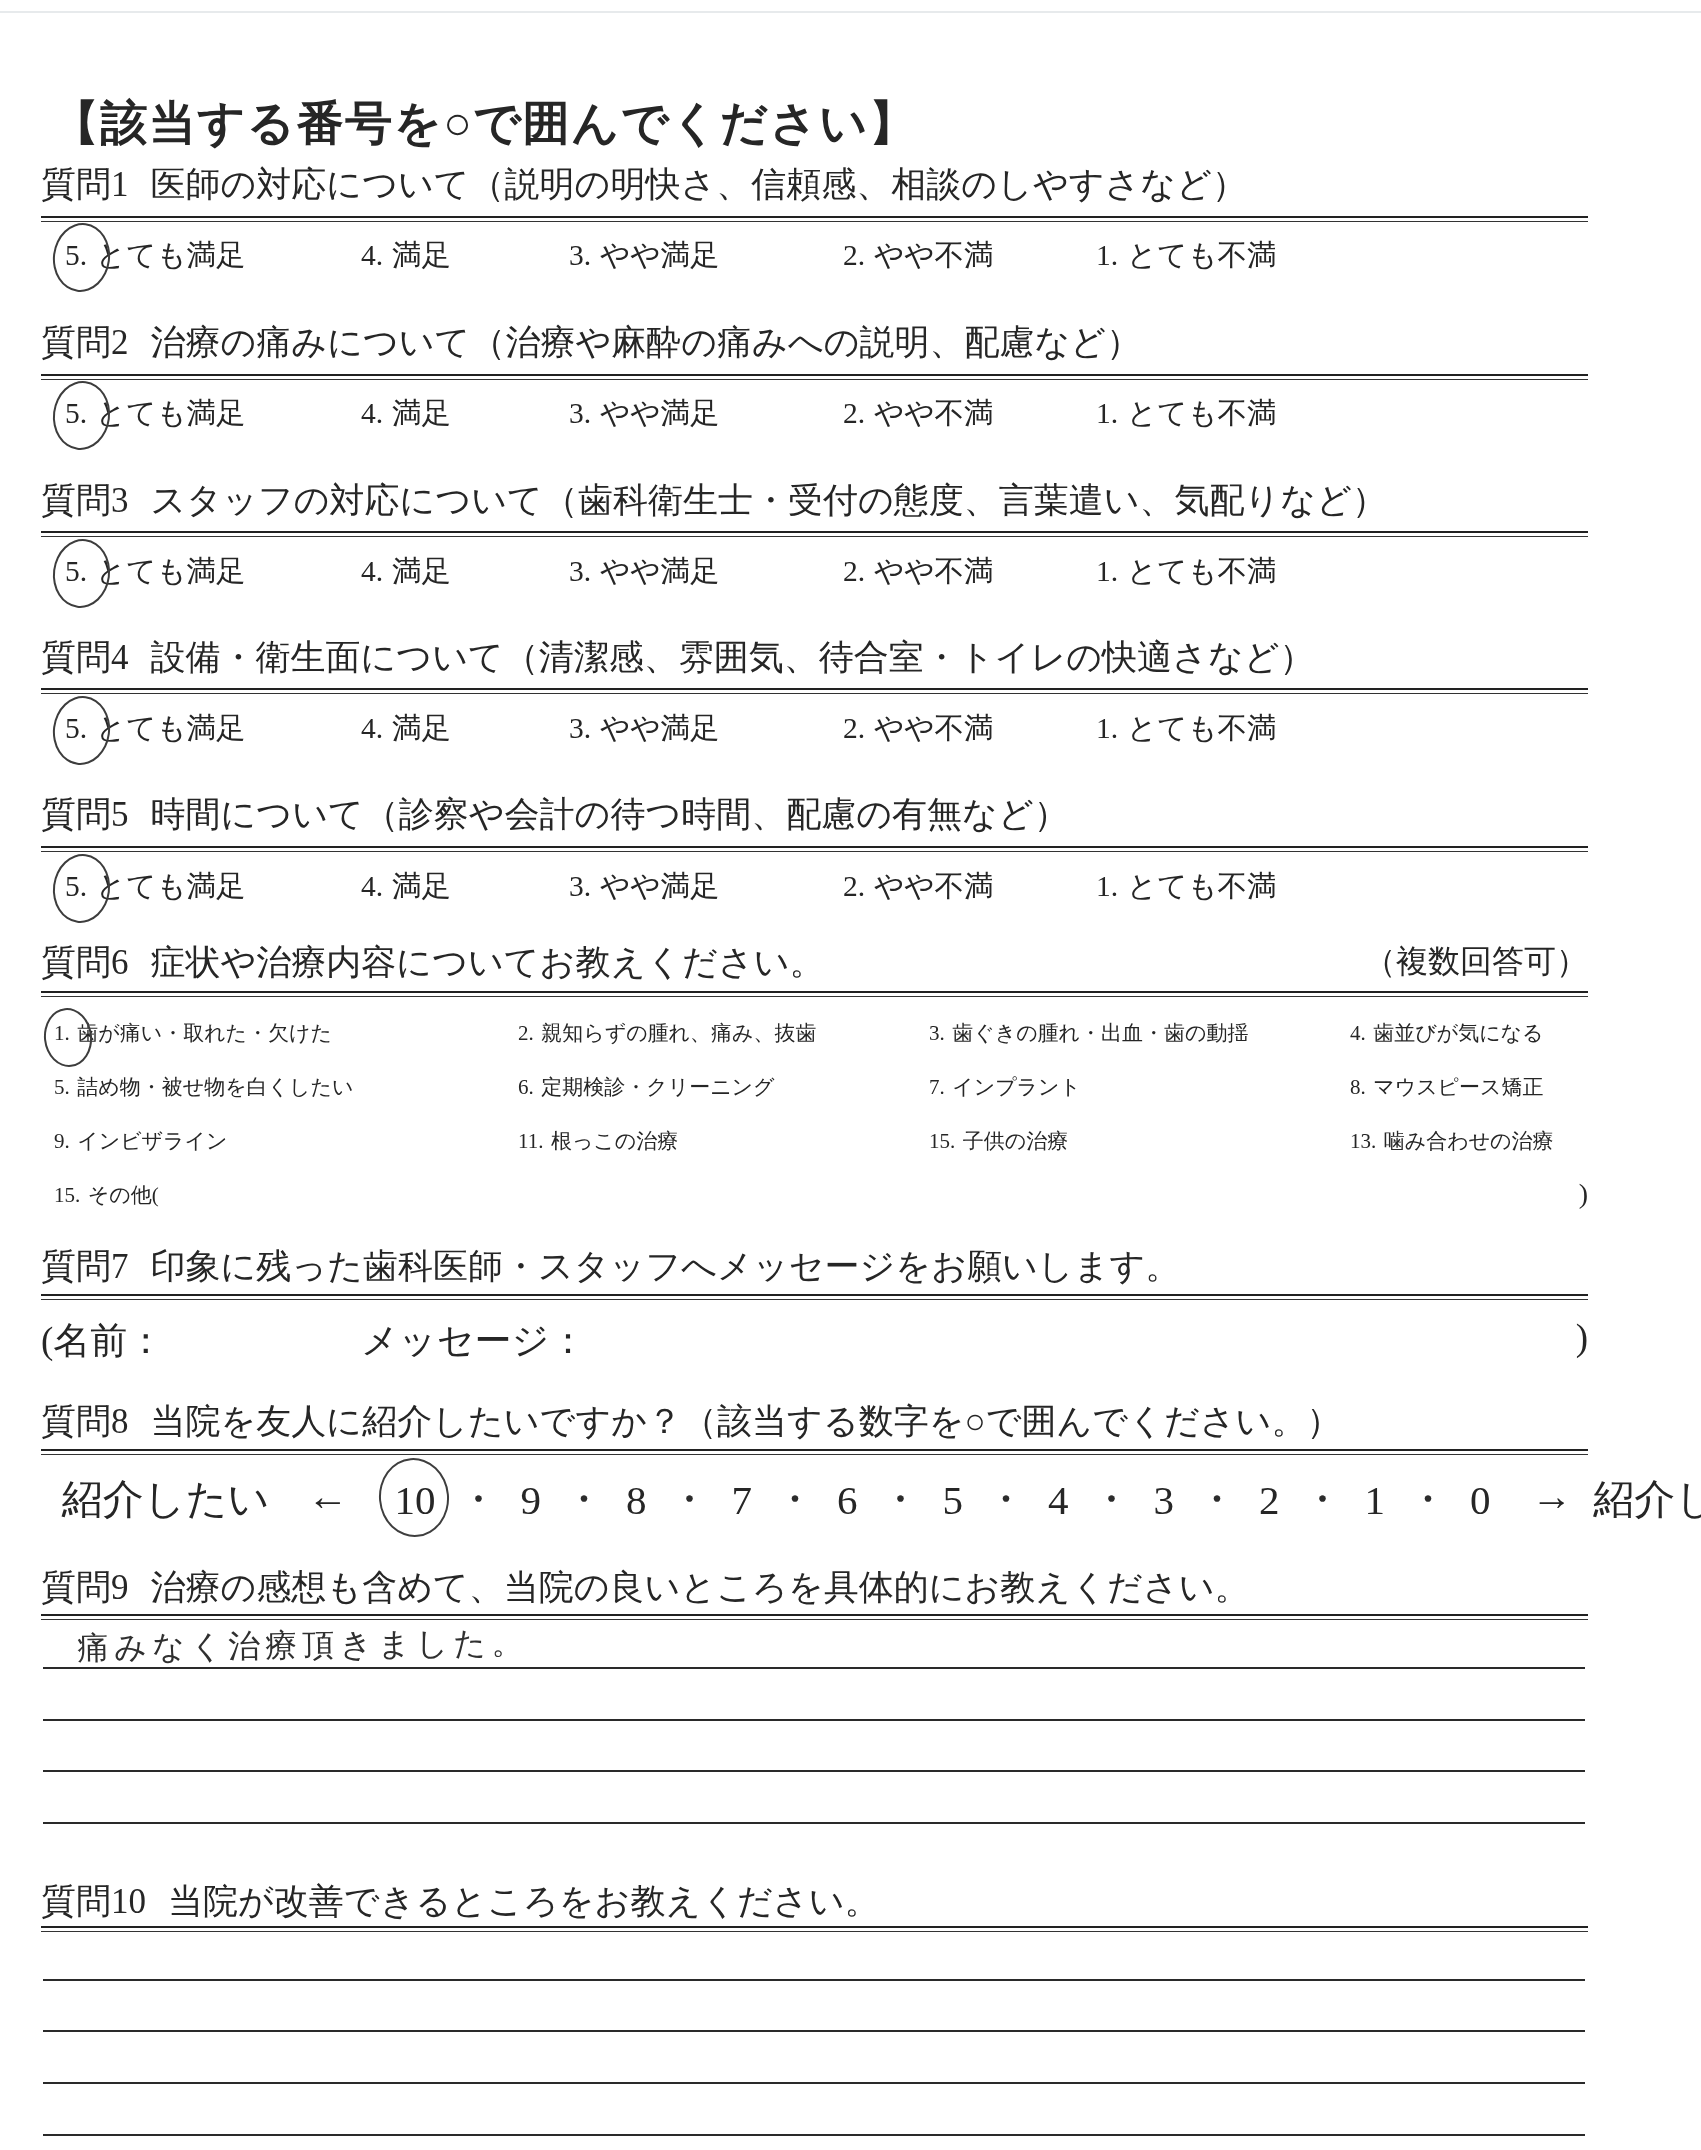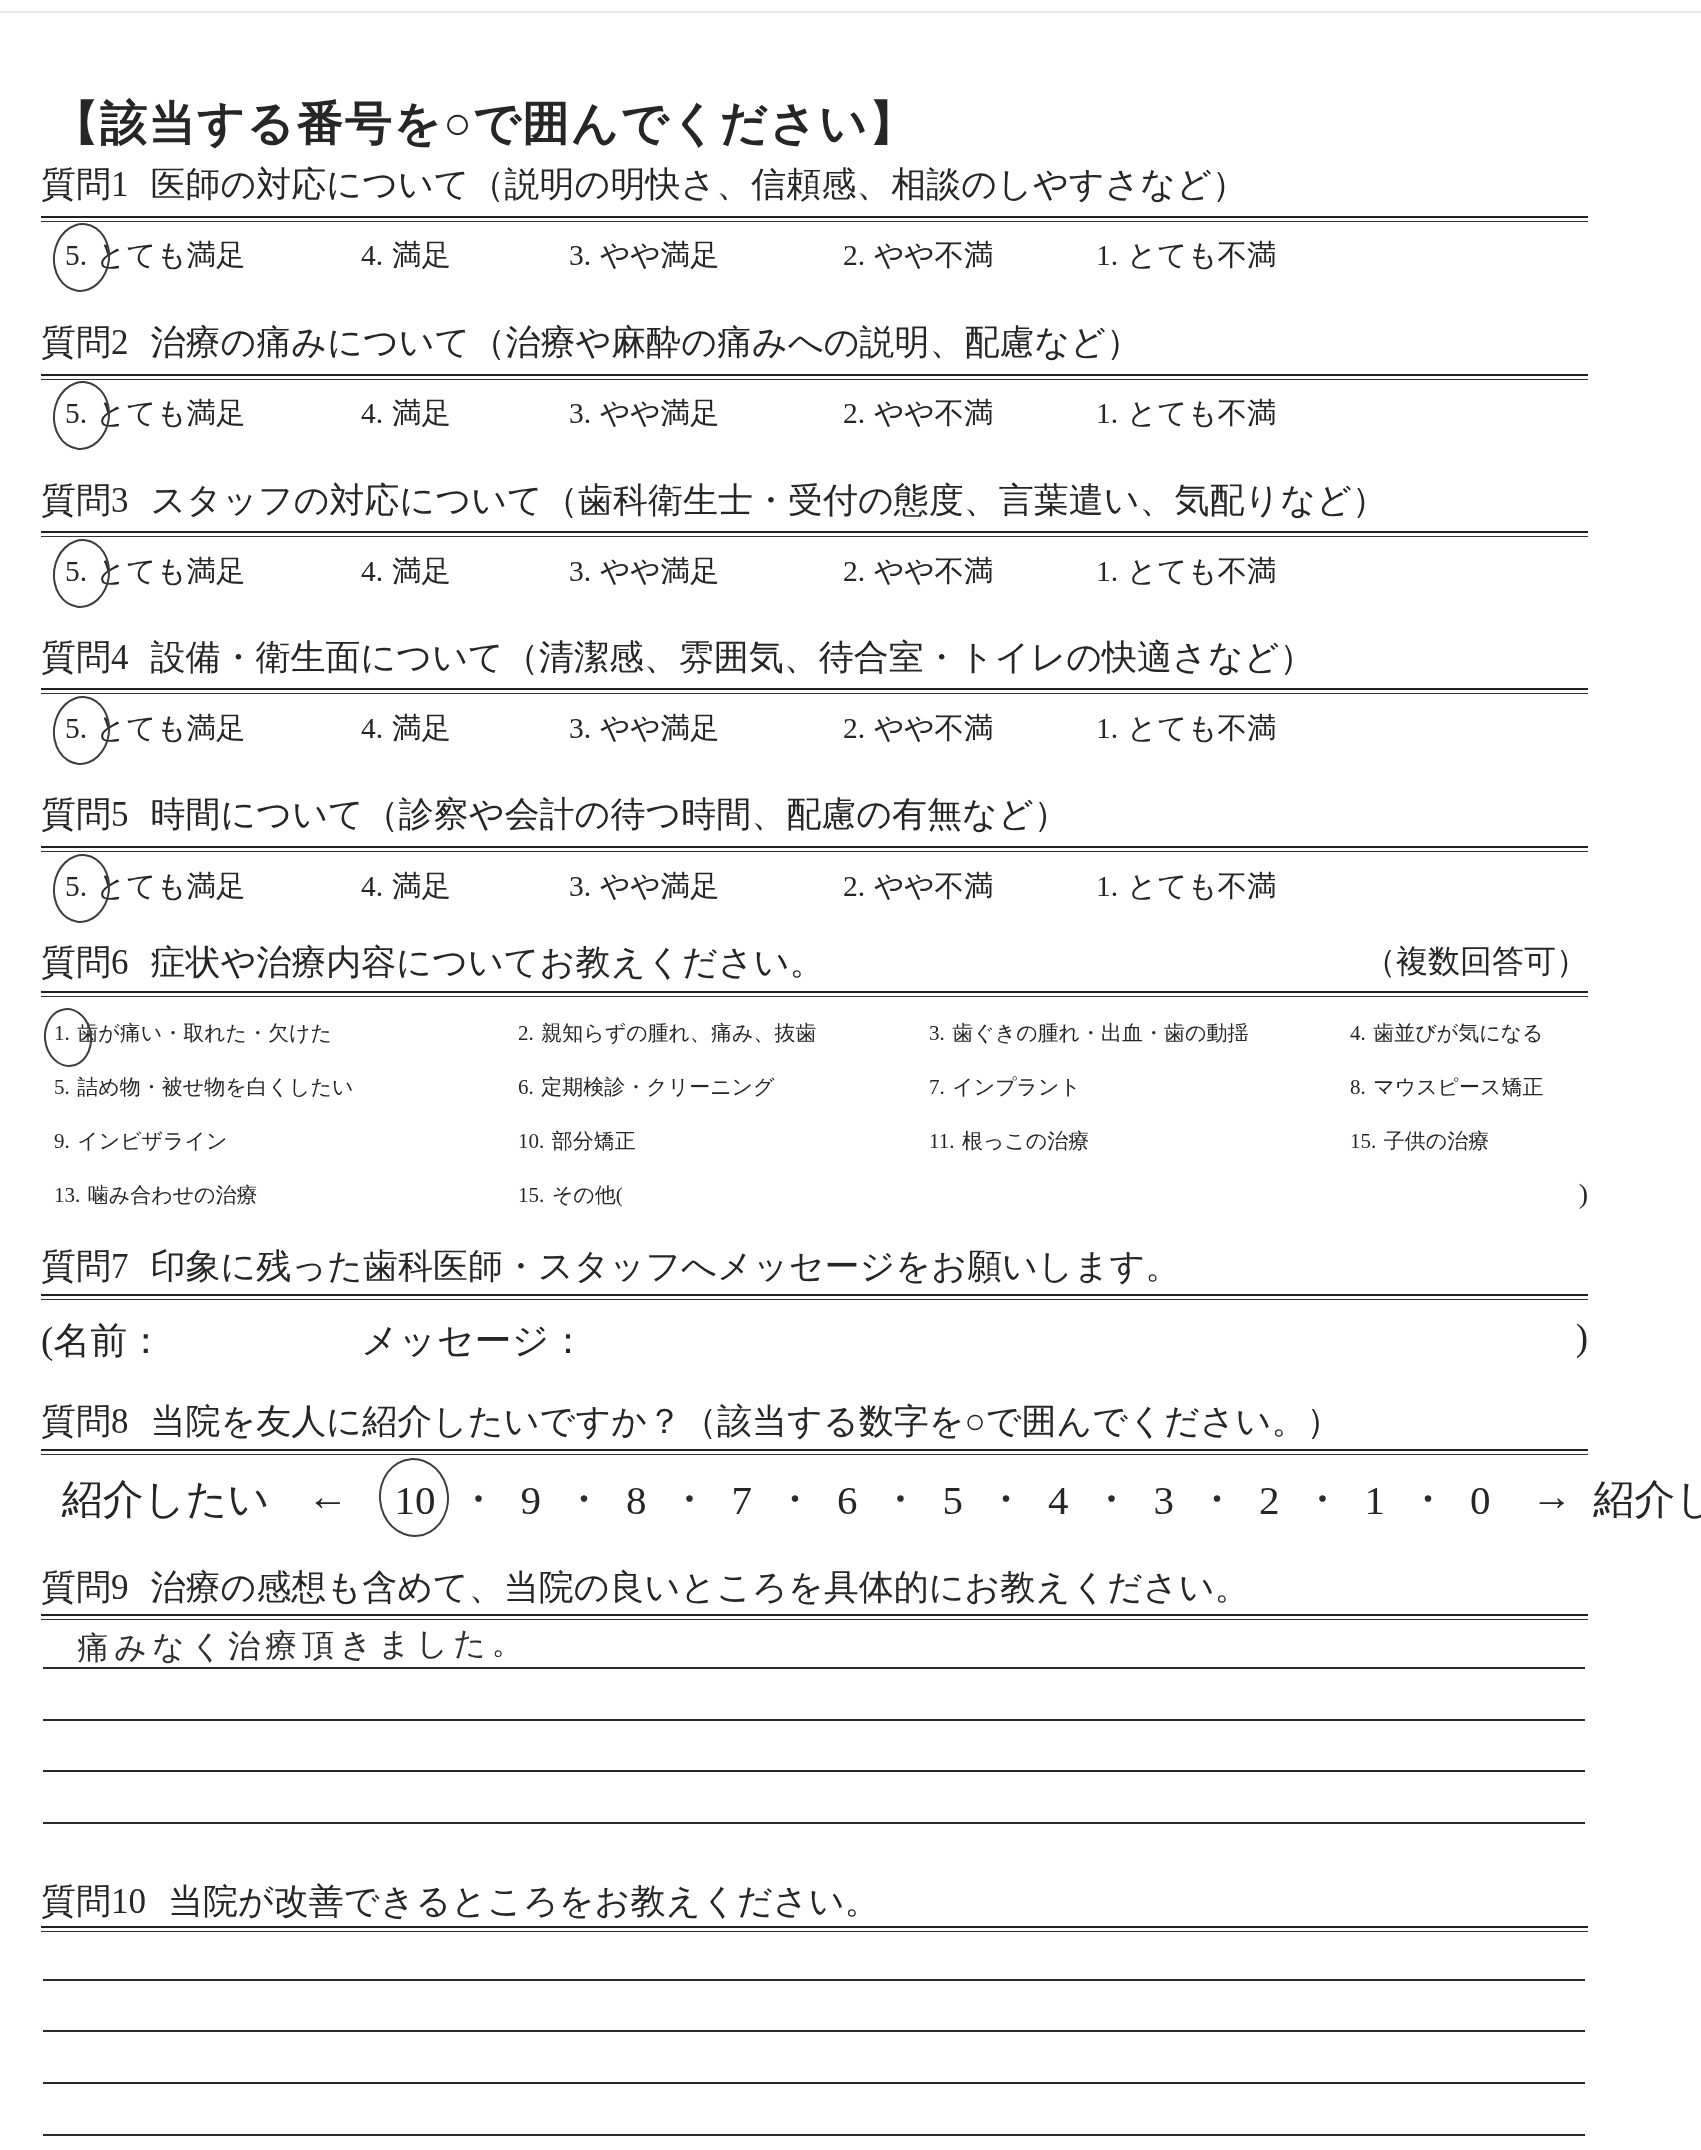--- a/index.html
+++ b/index.html
@@ -275,24 +275,20 @@
       <div class="q6-opt">
       
       <span class="opt-num">8.</span><span>マウスピース矯正</span>
     </div>
       <div class="q6-opt">
       
       <span class="opt-num">9.</span><span>インビザライン</span>
     </div>
       <div class="q6-opt">
       
-      <span class="opt-num">10.</span><span>部分矯正</span>
-    </div>
-      <div class="q6-opt">
-      
       <span class="opt-num">11.</span><span>根っこの治療</span>
     </div>
       <div class="q6-opt">
       
       <span class="opt-num">15.</span><span>子供の治療</span>
     </div>
       <div class="q6-opt">
       
       <span class="opt-num">13.</span><span>噛み合わせの治療</span>
     </div>

